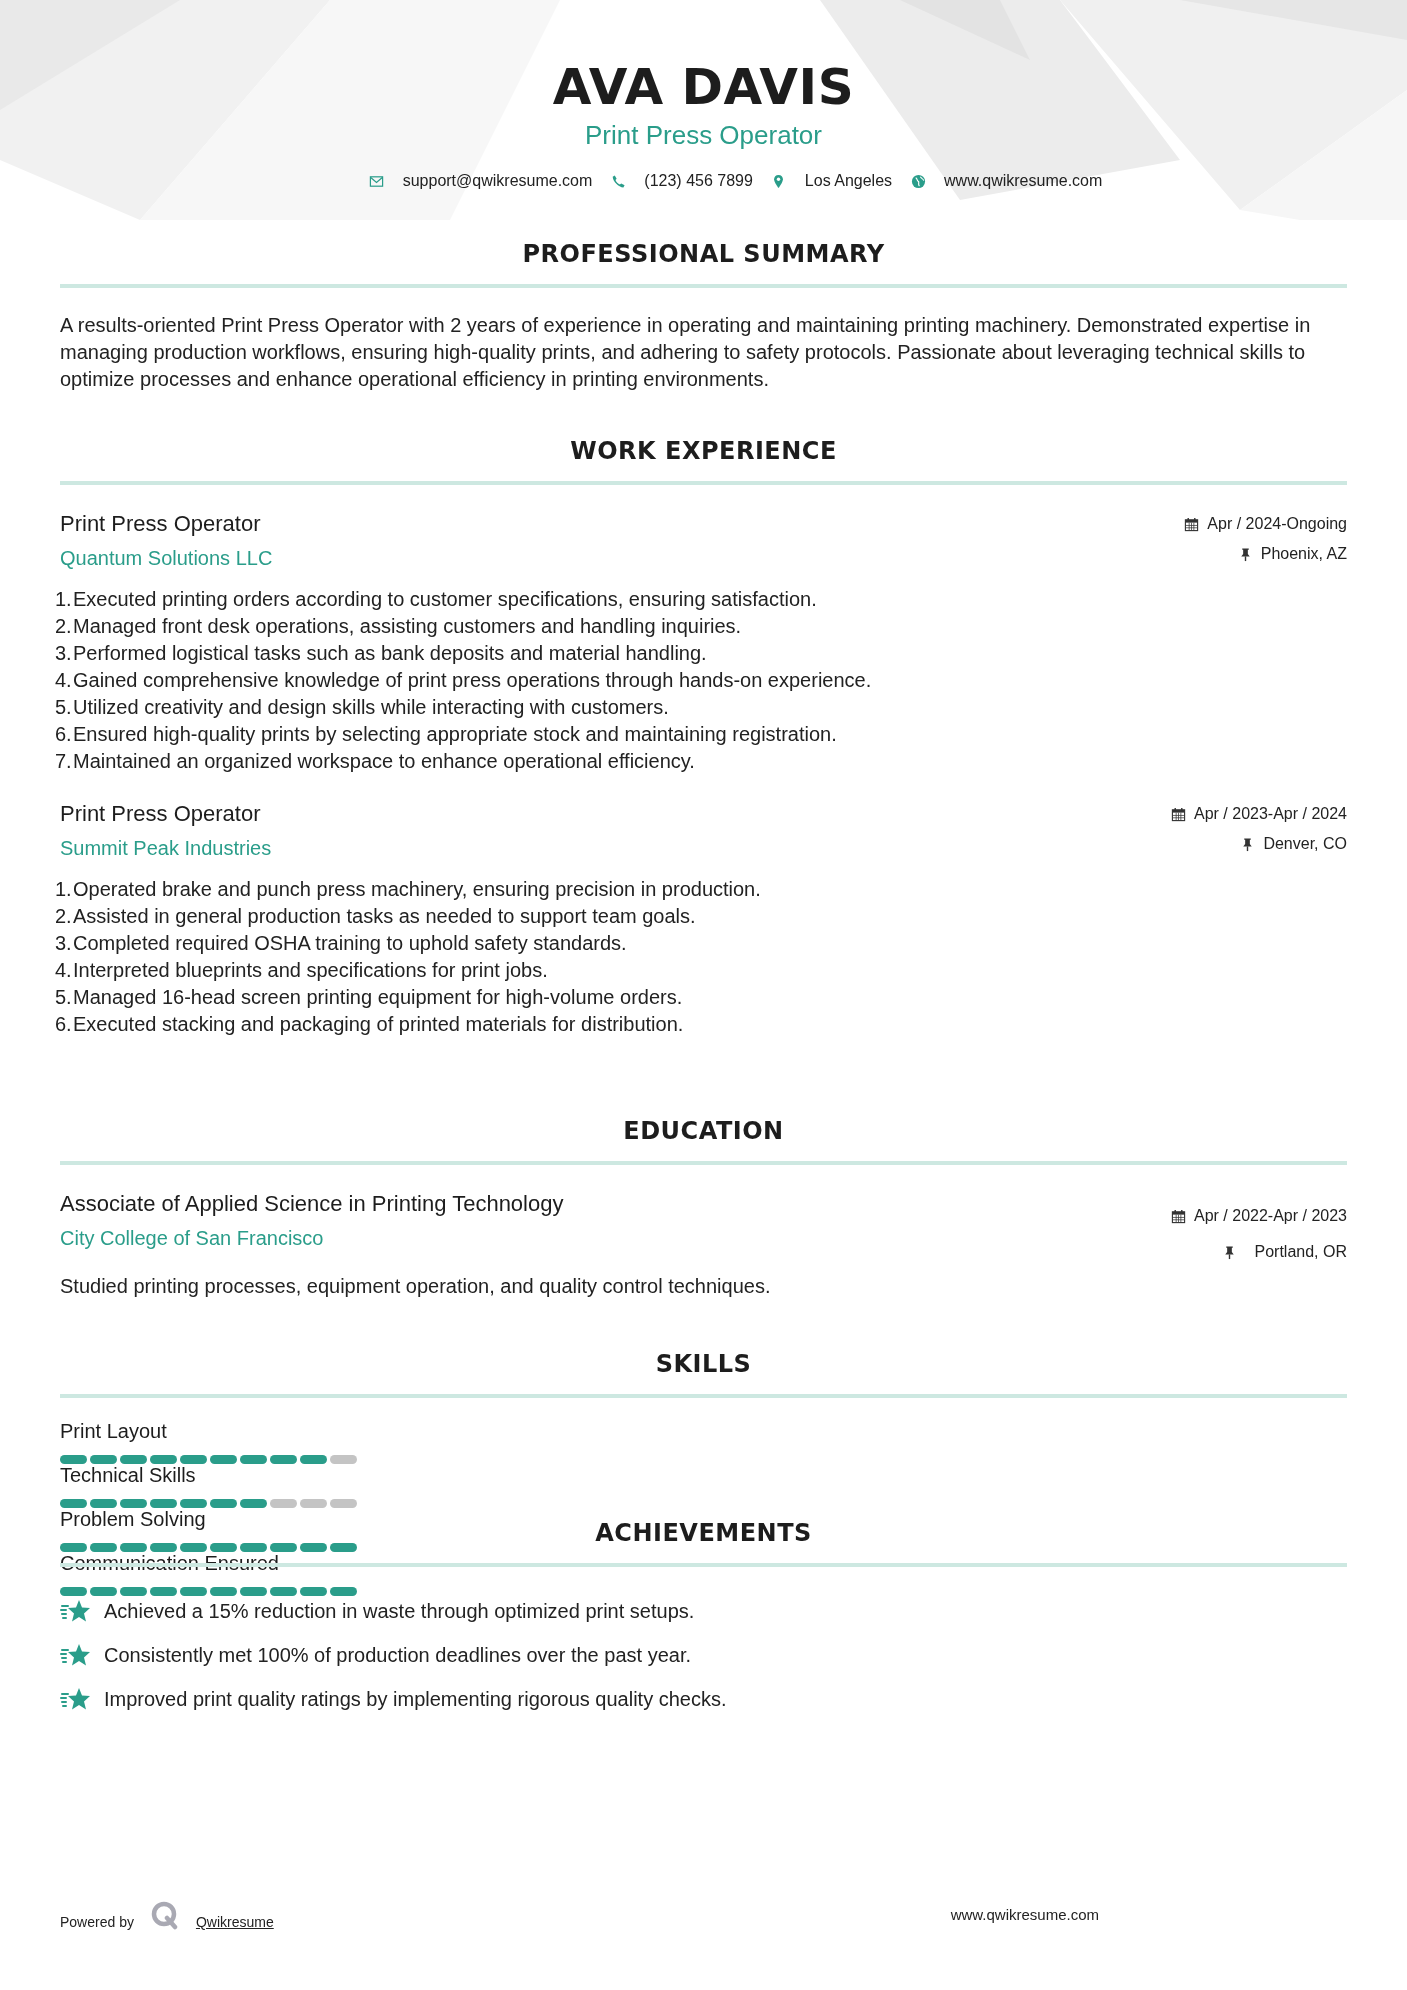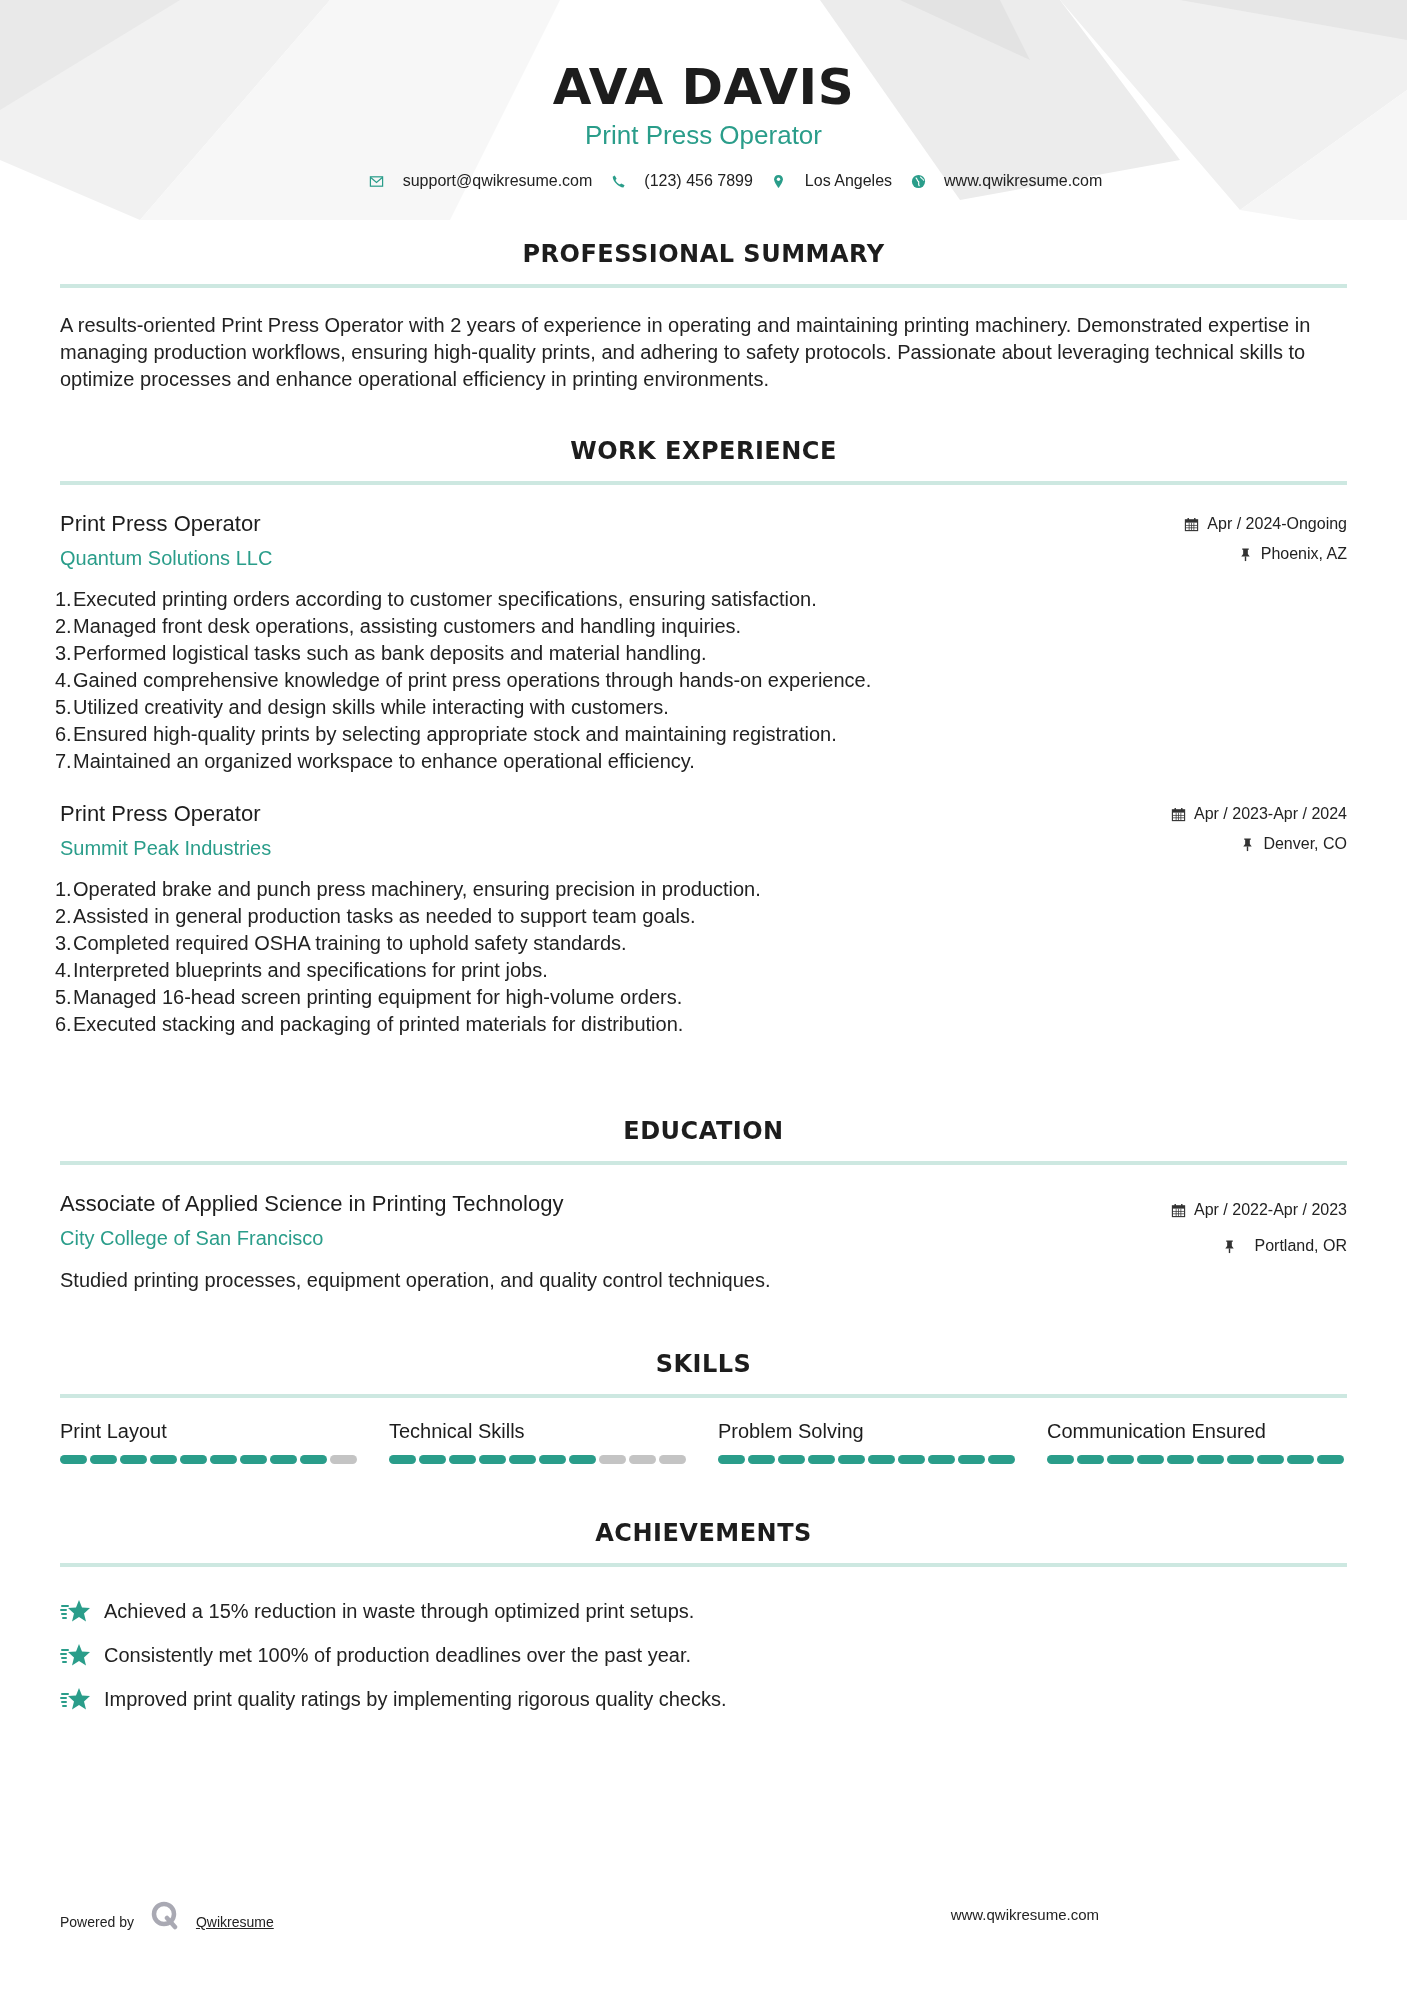--- a/index.html
+++ b/index.html
@@ -30,21 +30,21 @@
   .role { font-size: 22px; color: #1d1d1d; }
   .org { font-size: 20px; color: #2a9d8a; margin-top: 10px; }
   .meta { text-align: right; font-size: 16px; color: #222; }
   .meta-row { display: flex; justify-content: flex-end; align-items: center; }
   .meta-row + .meta-row { margin-top: 12px; }
   .meta-row svg { width: 15px; height: 15px; margin-right: 8px; }
   .bullets { list-style: none; margin-top: 16px; font-size: 20px; line-height: 27px; color: #222; }
   .bullets li { display: flex; }
   .bullets .num { width: 18px; flex: none; margin-left: -5px; }
 
-  .skills { display: flex; margin-top: 22px; }
+  .skills { display: flex; margin-top: 22px; flex-direction: column; }
   .skill { width: 300px; margin-right: 29px; }
   .skill:last-child { margin-right: 0; }
   .skill-name { font-size: 20px; color: #1d1d1d; }
   .dots { display: flex; margin-top: 12px; }
   .dot { width: 27px; height: 9px; border-radius: 5px; margin-right: 3px; background: #2a9d8a; }
   .dot.off { background: #c4c4c4; }
 
   .ach-list { margin-top: 22px; }
   .ach { display: flex; align-items: center; font-size: 20px; color: #222; height: 44px; }
   .ach svg { width: 32px; height: 26px; margin-right: 12px; flex: none; }
@@ -241,21 +241,21 @@
   <div class="section" style="top: 1117px;">
     <div class="section-title">EDUCATION</div>
     <div class="divider"></div>
     <div class="entry" style="margin-top: 26px;">
       <div class="entry-head">
         <div>
           <div class="role">Associate of Applied Science in Printing Technology</div>
           <div class="org">City College of San Francisco</div>
         </div>
         <div class="meta">
-          <div class="meta-row" style="margin-top:10px;">
+          <div class="meta-row" style="margin-top:16px;">
             <svg viewBox="0 0 16 16">
                 <rect x="1.5" y="3" width="13" height="11.5" fill="none" stroke="#333" stroke-width="1.2"></rect>
                 <rect x="1.5" y="3" width="13" height="3" fill="#333"></rect>
                 <line x1="4.5" y1="1" x2="4.5" y2="4" stroke="#333" stroke-width="1.5"></line>
                 <line x1="11.5" y1="1" x2="11.5" y2="4" stroke="#333" stroke-width="1.5"></line>
                 <path d="M2 9 H14 M2 11.5 H14 M5.5 6 V14 M8 6 V14 M10.5 6 V14" stroke="#333" stroke-width="0.8"></path>
               </svg>
             <span>Apr / 2022-Apr / 2023</span>
           </div>
           <div class="meta-row" style="margin-top:18px;gap:10px;">

